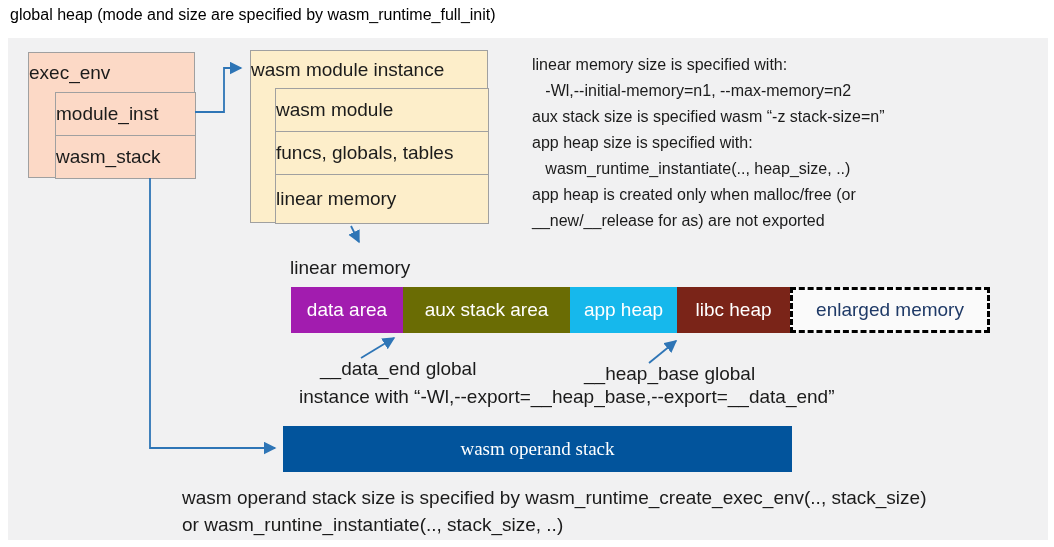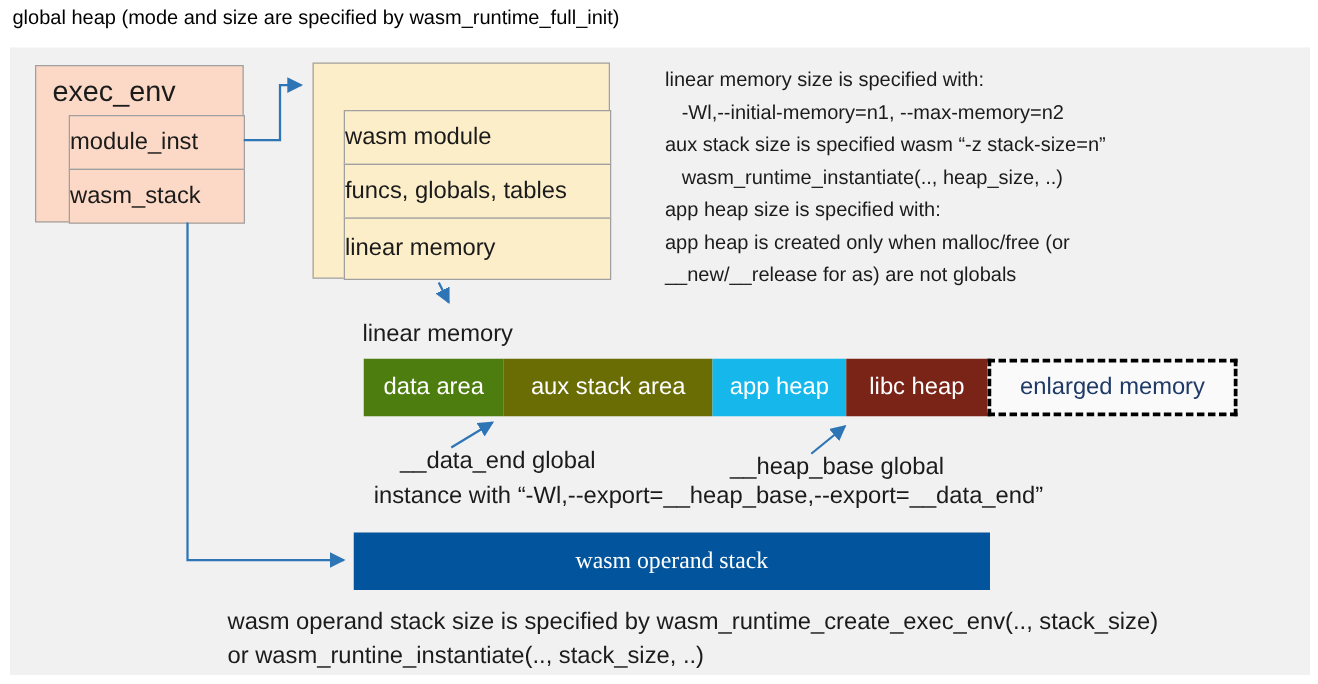--- a/index.html
+++ b/index.html
@@ -13,21 +13,21 @@
   }
   .panel{
     position:absolute; left:8px; top:38px; width:1040px; height:502px;
     background:#f1f1f2;
   }
   .box{
     position:absolute; border:1px solid #a0a0a0; box-sizing:border-box;
   }
   .box .hdr{
     position:absolute; left:0; top:0; right:0; height:40px;
-    display:flex; align-items:center; padding-left:13px; font-size:23px;
+    display:flex; align-items:center; font-size:19px;
   }
   .subrow{
     position:absolute; border:1px solid #a0a0a0; box-sizing:border-box;
     display:flex; align-items:center; font-size:19px;
   }
   .notes{ position:absolute; font-size:16px; line-height:26px; }
   .notes div{ white-space:pre; }
   .lm-label{ position:absolute; left:290px; top:257px; font-size:19px; }
   .membar{
     position:absolute; left:291px; top:287px; height:46px; display:flex;
@@ -61,39 +61,40 @@
 
   <div class="panel"></div>
 
   <div class="box" style="left: 28px; top: 52px; width: 167px; height: 126px; background-color: rgb(252, 217, 198);">
     <div class="hdr">exec_env</div>
     <div class="subrow" style="left: 26px; top: 39px; width: 141px; height: 44px; background-color: rgb(252, 217, 198);">module_inst</div>
     <div class="subrow" style="left: 26px; top: 82px; width: 141px; height: 44px; background-color: rgb(252, 217, 198);">wasm_stack</div>
   </div>
 
   <div class="box" style="left: 250px; top: 50px; width: 238px; height: 173px; background-color: rgb(253, 238, 202);">
+    <div class="hdr" style="height:38px;">wasm module instance</div>
     <div class="subrow" style="left: 24px; top: 37px; width: 214px; height: 44px; background-color: rgb(253, 238, 202);">wasm module</div>
     <div class="subrow" style="left: 24px; top: 80px; width: 214px; height: 44px; background-color: rgb(253, 238, 202);">funcs, globals, tables</div>
     <div class="subrow" style="left: 24px; top: 123px; width: 214px; height: 50px; background-color: rgb(253, 238, 202);">linear memory</div>
   </div>
 
   <div class="notes" style="left:532px; top:52px;">
     <div>linear memory size is specified with:</div>
     <div>   -Wl,--initial-memory=n1, --max-memory=n2</div>
     <div>aux stack size is specified wasm “-z stack-size=n”</div>
+    <div>app heap size is specified with:</div>
     <div>   wasm_runtime_instantiate(.., heap_size, ..)</div>
-    <div>app heap size is specified with:</div>
     <div>app heap is created only when malloc/free (or</div>
-    <div>__new/__release for as) are not globals</div>
+    <div>__new/__release for as) are not exported</div>
   </div>
 
   <div class="lm-label">linear memory</div>
 
   <div class="membar">
-    <div class="seg" style="width: 112px; background-color: #4d7c0f;">data area</div>
+    <div class="seg" style="width: 112px; background-color: #a21caf;">data area</div>
     <div class="seg" style="width: 167px; background-color: rgb(106, 108, 4);">aux stack area</div>
     <div class="seg" style="width: 107px; background-color: rgb(22, 184, 236);">app heap</div>
     <div class="seg" style="width: 113px; background-color: rgb(122, 36, 24);">libc heap</div>
     <div class="seg dashed" style="width: 200px; color: rgb(31, 58, 103);">enlarged memory</div>
   </div>
 
   <div class="ann" style="left:320px; top:358px;">__data_end global</div>
   <div class="ann" style="left:584px; top:363px;">__heap_base global</div>
   <div class="ann" style="left:299px; top:386px;">instance with “-Wl,--export=__heap_base,--export=__data_end”</div>
 

